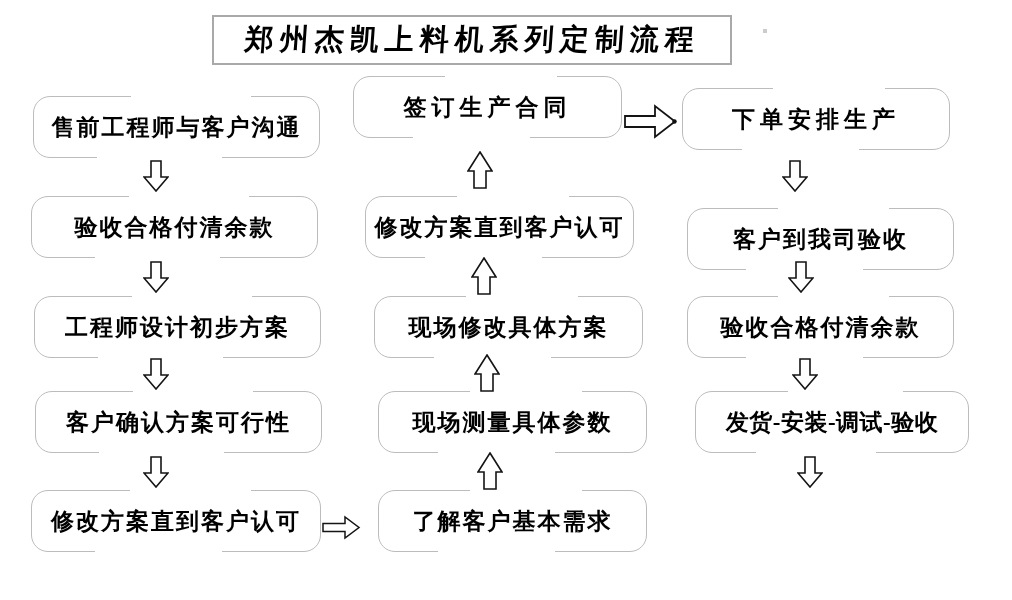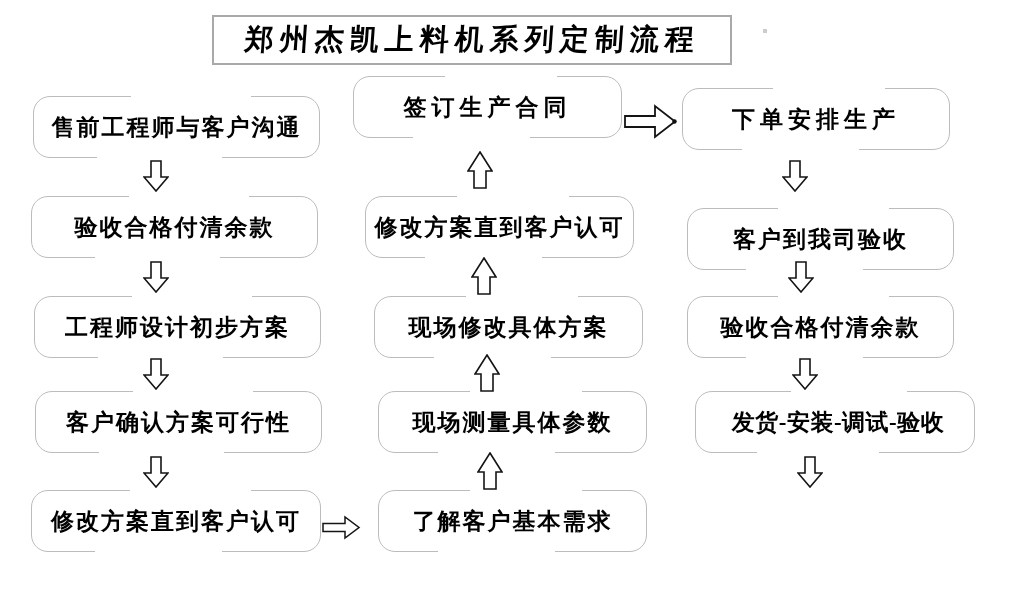--- a/index.html
+++ b/index.html
@@ -16,21 +16,21 @@
 
   
   .node{position:absolute;height:60px;background:#fff;
         border:1px solid #bcbcbc;border-radius:17px;
         display:flex;align-items:center;justify-content:center;
         font-weight:bold;font-size:23px;letter-spacing:2px;white-space:nowrap;}
   
   .node::before{content:"";position:absolute;top:-2px;left:34%;width:42%;height:4px;background:#fff;}
   .node::after{content:"";position:absolute;bottom:-2px;left:22%;width:44%;height:4px;background:#fff;}
   .node.wide{letter-spacing:5px;}
-  .node.tight{letter-spacing:0.5px;padding-left:6px;}
+  .node.tight{letter-spacing:0.5px;}
 
   
   .arrow{position:absolute;}
   .arrow svg{display:block;}
 
   
   .stray-dot{position:absolute;left:763px;top:29px;width:4px;height:4px;background:#cccccc;}
 </style>
 </head>
 <body>

